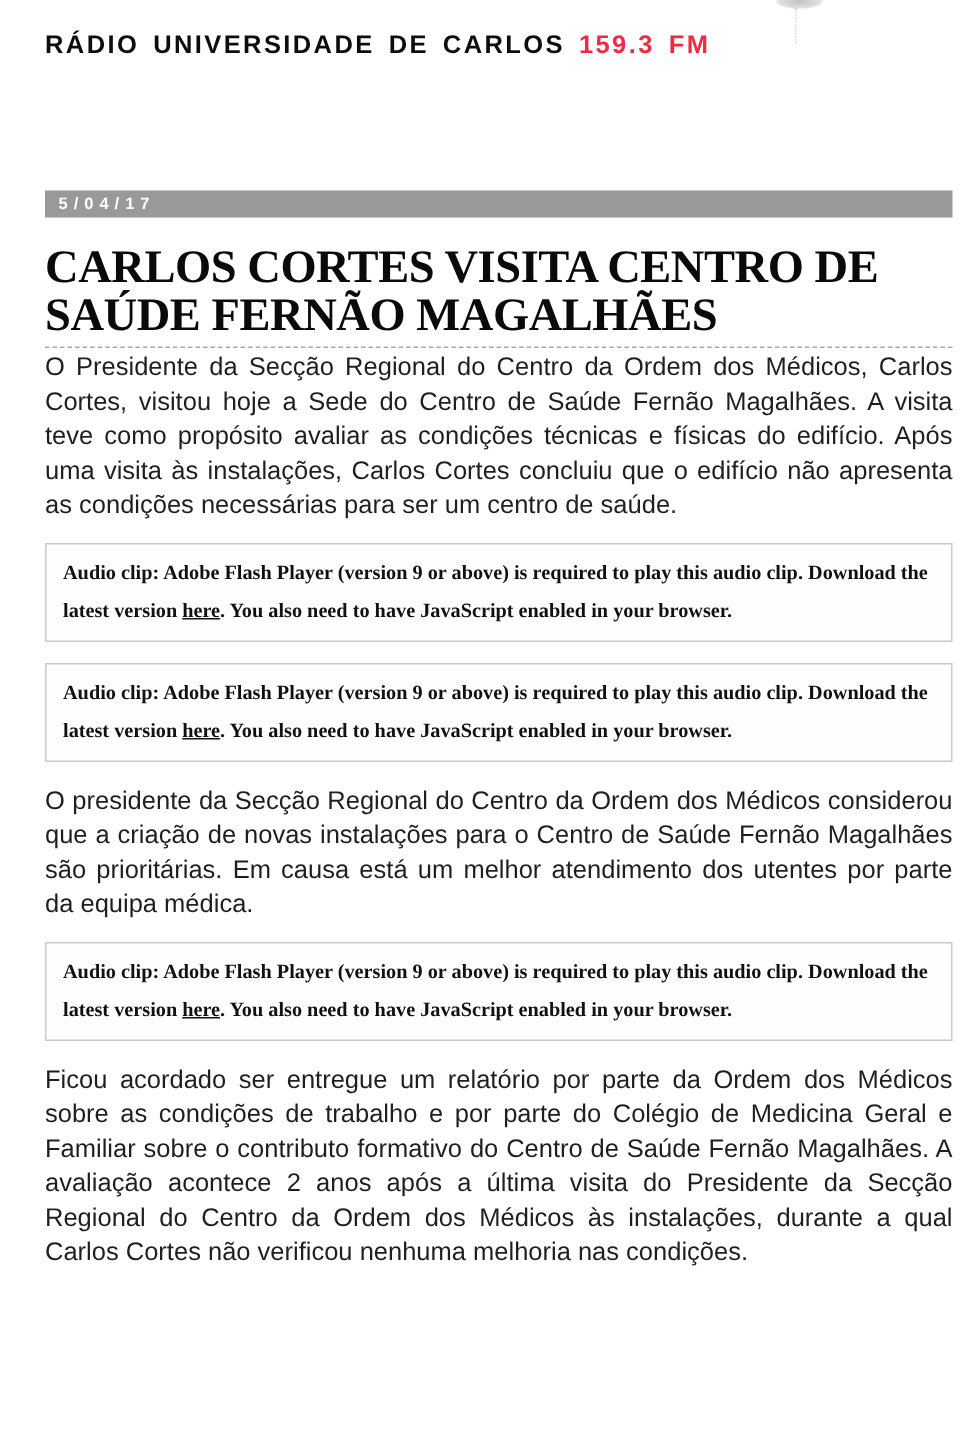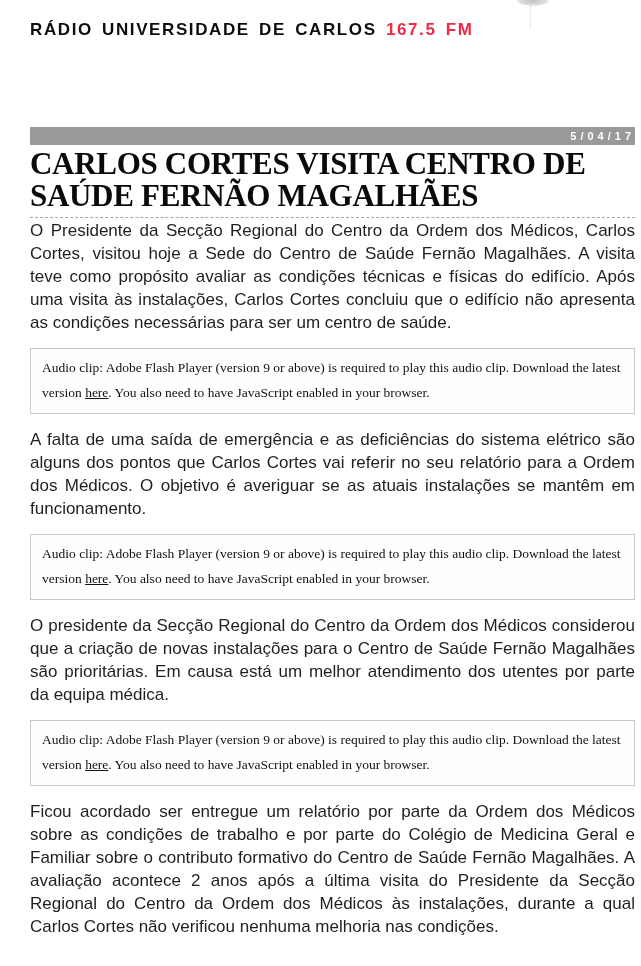--- a/index.html
+++ b/index.html
@@ -33,25 +33,24 @@
   }
 
   
   .content { margin: 87px 0 0 30px; width: 605px; }
 
   .date-bar {
     background: #999999; color: #ffffff;
     height: 18px; line-height: 18px;
     font-size: 11px; font-weight: bold; letter-spacing: 4px;
     padding-left: 9px;
-    text-align: right;
   }
 
   h1.headline {
-    margin-top: 3px;
+    margin-top: 17px;
     font-family: "Liberation Serif", serif;
     font-size: 31px; line-height: 32px; font-weight: bold;
     letter-spacing: -0.3px;
     color: #0a0a0a;
     padding-bottom: 5px;
     border-bottom: 1px dashed #a8a8a8;
   }
 
   .content p.body-text {
     margin: 1px 0;
@@ -61,44 +60,44 @@
   }
 
   .audio-box {
     margin: 14px 0;
     border: 1px solid #c9c9c9;
     background: #fefefe;
     padding: 6px 11px 8px;
     font-family: "Liberation Serif", serif;
     font-size: 13.5px; line-height: 25px;
     color: #111;
+    font-weight: bold;
   }
   .audio-box a { color: #111; text-decoration: underline; }
 </style>
 </head>
 <body>
 
-<div class="masthead"><span>RÁDIO UNIVERSIDADE DE CARLOS</span>&nbsp;<span class="freq">167.5 FM</span></div>
+<div class="masthead"><span>RÁDIO UNIVERSIDADE DE CARLOS</span>&nbsp;<span class="freq">159.3 FM</span></div>
 
 <div class="decoration">
   <div class="blob"></div>
   <div class="drip"></div>
 </div>
 
 <div class="content">
 
   <div class="date-bar"><span>5/04/17</span></div>
 
   <h1 class="headline">CARLOS CORTES VISITA CENTRO DE SAÚDE FERNÃO MAGALHÃES</h1>
 
   <p class="body-text">O Presidente da Secção Regional do Centro da Ordem dos Médicos, Carlos Cortes, visitou hoje a Sede do Centro de Saúde Fernão Magalhães. A visita teve como propósito avaliar as condições técnicas e físicas do edifício. Após uma visita às instalações, Carlos Cortes concluiu que o edifício não apresenta as condições necessárias para ser um centro de saúde.</p>
 
   <div class="audio-box"><span>Audio clip: Adobe Flash Player (version 9 or above) is required to play this audio clip. Download the latest version </span><a href="#">here</a><span>. You also need to have JavaScript enabled in your browser.</span></div>
 
-  <p class="body-text">A falta de uma saída de emergência e as deficiências do sistema elétrico são alguns dos pontos que Carlos Cortes vai referir no seu relatório para a Ordem dos Médicos. O objetivo é averiguar se as atuais instalações se mantêm em funcionamento.</p>
 
   <div class="audio-box"><span>Audio clip: Adobe Flash Player (version 9 or above) is required to play this audio clip. Download the latest version </span><a href="#">here</a><span>. You also need to have JavaScript enabled in your browser.</span></div>
 
   <p class="body-text">O presidente da Secção Regional do Centro da Ordem dos Médicos considerou que a criação de novas instalações para o Centro de Saúde Fernão Magalhães são prioritárias. Em causa está um melhor atendimento dos utentes por parte da equipa médica.</p>
 
   <div class="audio-box"><span>Audio clip: Adobe Flash Player (version 9 or above) is required to play this audio clip. Download the latest version </span><a href="#">here</a><span>. You also need to have JavaScript enabled in your browser.</span></div>
 
   <p class="body-text">Ficou acordado ser entregue um relatório por parte da Ordem dos Médicos sobre as condições de trabalho e por parte do Colégio de Medicina Geral e Familiar sobre o contributo formativo do Centro de Saúde Fernão Magalhães. A avaliação acontece 2 anos após a última visita do Presidente da Secção Regional do Centro da Ordem dos Médicos às instalações, durante a qual Carlos Cortes  não verificou nenhuma melhoria nas condições.</p>
 
 </div>

